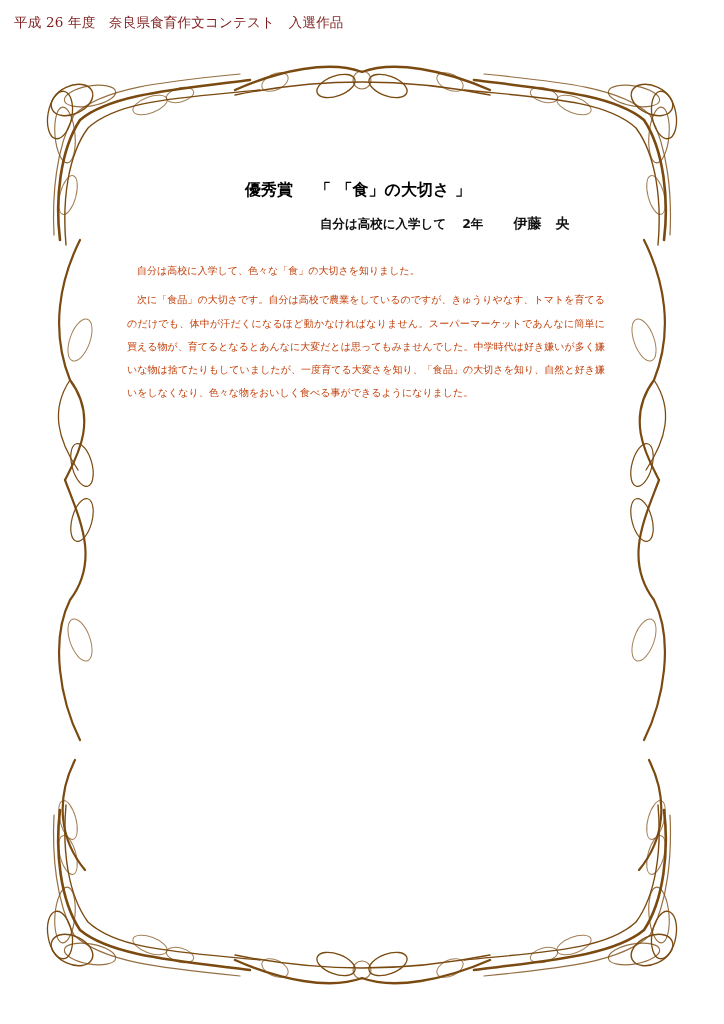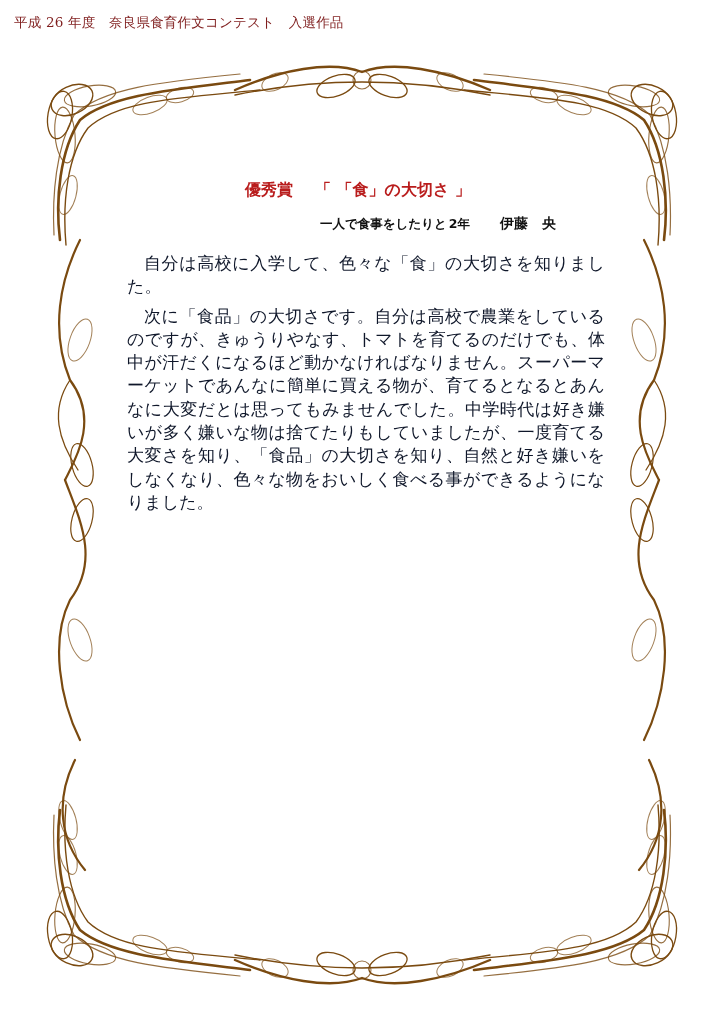--- a/index.html
+++ b/index.html
@@ -1,25 +1,25 @@
 <!DOCTYPE html>
 <html><head>
 <meta charset="utf-8">
 <style>
   html, body { margin: 0; padding: 0; background: #ffffff; }
   body { width: 724px; height: 1024px; position: relative; overflow: hidden;
          font-family: "DejaVu Serif", "Liberation Serif", serif; color: #222; }
   .header-line { position: absolute; left: 14px; top: 14px; font-size: 13.5px; letter-spacing: 0.2px; color: #7f1d1d; white-space: pre; }
   .frame { position: absolute; left: 0; top: 0; width: 724px; height: 1024px; pointer-events: none; }
-  .title-row { position: absolute; left: 245px; top: 180px; font-family: "DejaVu Sans", "Liberation Sans", sans-serif; font-weight: bold; font-size: 16px; white-space: pre; color: #b91c1c; }
+  .title-row { position: absolute; left: 245px; top: 180px; font-family: "DejaVu Sans", "Liberation Sans", sans-serif; font-weight: bold; font-size: 16px; white-space: pre; color: #000000; }
   .title-row .award { margin-right: 22px; }
   .author-row { position: absolute; left: 320px; top: 215px; font-family: "DejaVu Sans", "Liberation Sans", sans-serif; font-weight: bold; font-size: 12.5px; white-space: pre; color: #111; }
-  .author-row .grade { margin-left: 2px; }
+  .author-row .grade { margin-left: 16px; }
   .author-row .name { margin-left: 30px; font-size: 14px; text-align: right; }
-  .body-text { position: absolute; left: 127px; top: 252px; width: 478px; font-size: 17px; line-height: 23.3px; color: #0f172a; }
+  .body-text { position: absolute; left: 127px; top: 259px; width: 478px; font-size: 10px; line-height: 23.3px; color: #c2410c; }
   .body-text p { margin: 0 0 6px 0; text-indent: 1em; text-align: justify; }
 </style>
 </head>
 <body>
 
 <div class="header-line">平成 26 年度　奈良県食育作文コンテスト　入選作品</div>
 
 <svg class="frame" viewBox="0 0 724 1024" xmlns="http://www.w3.org/2000/svg">
   <defs>
     <g id="corner" fill="none" stroke="#7a4a10" stroke-linecap="round">
@@ -67,18 +67,18 @@
 
   <use href="#topmid"></use>
   <use href="#topmid" transform="translate(0 1050) scale(1 -1)"></use>
 
   <use href="#sidemid"></use>
   <use href="#sidemid" transform="translate(724 0) scale(-1 1)"></use>
 </svg>
 
 <div class="title-row"><span class="award">優秀賞</span><span>「 「食」の大切さ 」</span></div>
 
-<div class="author-row"><span>一人で食事をしたりと</span><span class="grade">2年</span><span class="name">伊藤　央</span></div>
+<div class="author-row"><span>自分は高校に入学して</span><span class="grade">2年</span><span class="name">伊藤　央</span></div>
 
 <div class="body-text">
   <p>自分は高校に入学して、色々な「食」の大切さを知りました。</p>
   <p>次に「食品」の大切さです。自分は高校で農業をしているのですが、きゅうりやなす、トマトを育てるのだけでも、体中が汗だくになるほど動かなければなりません。スーパーマーケットであんなに簡単に買える物が、育てるとなるとあんなに大変だとは思ってもみませんでした。中学時代は好き嫌いが多く嫌いな物は捨てたりもしていましたが、一度育てる大変さを知り、「食品」の大切さを知り、自然と好き嫌いをしなくなり、色々な物をおいしく食べる事ができるようになりました。</p>
 </div>
 
 </body></html>

